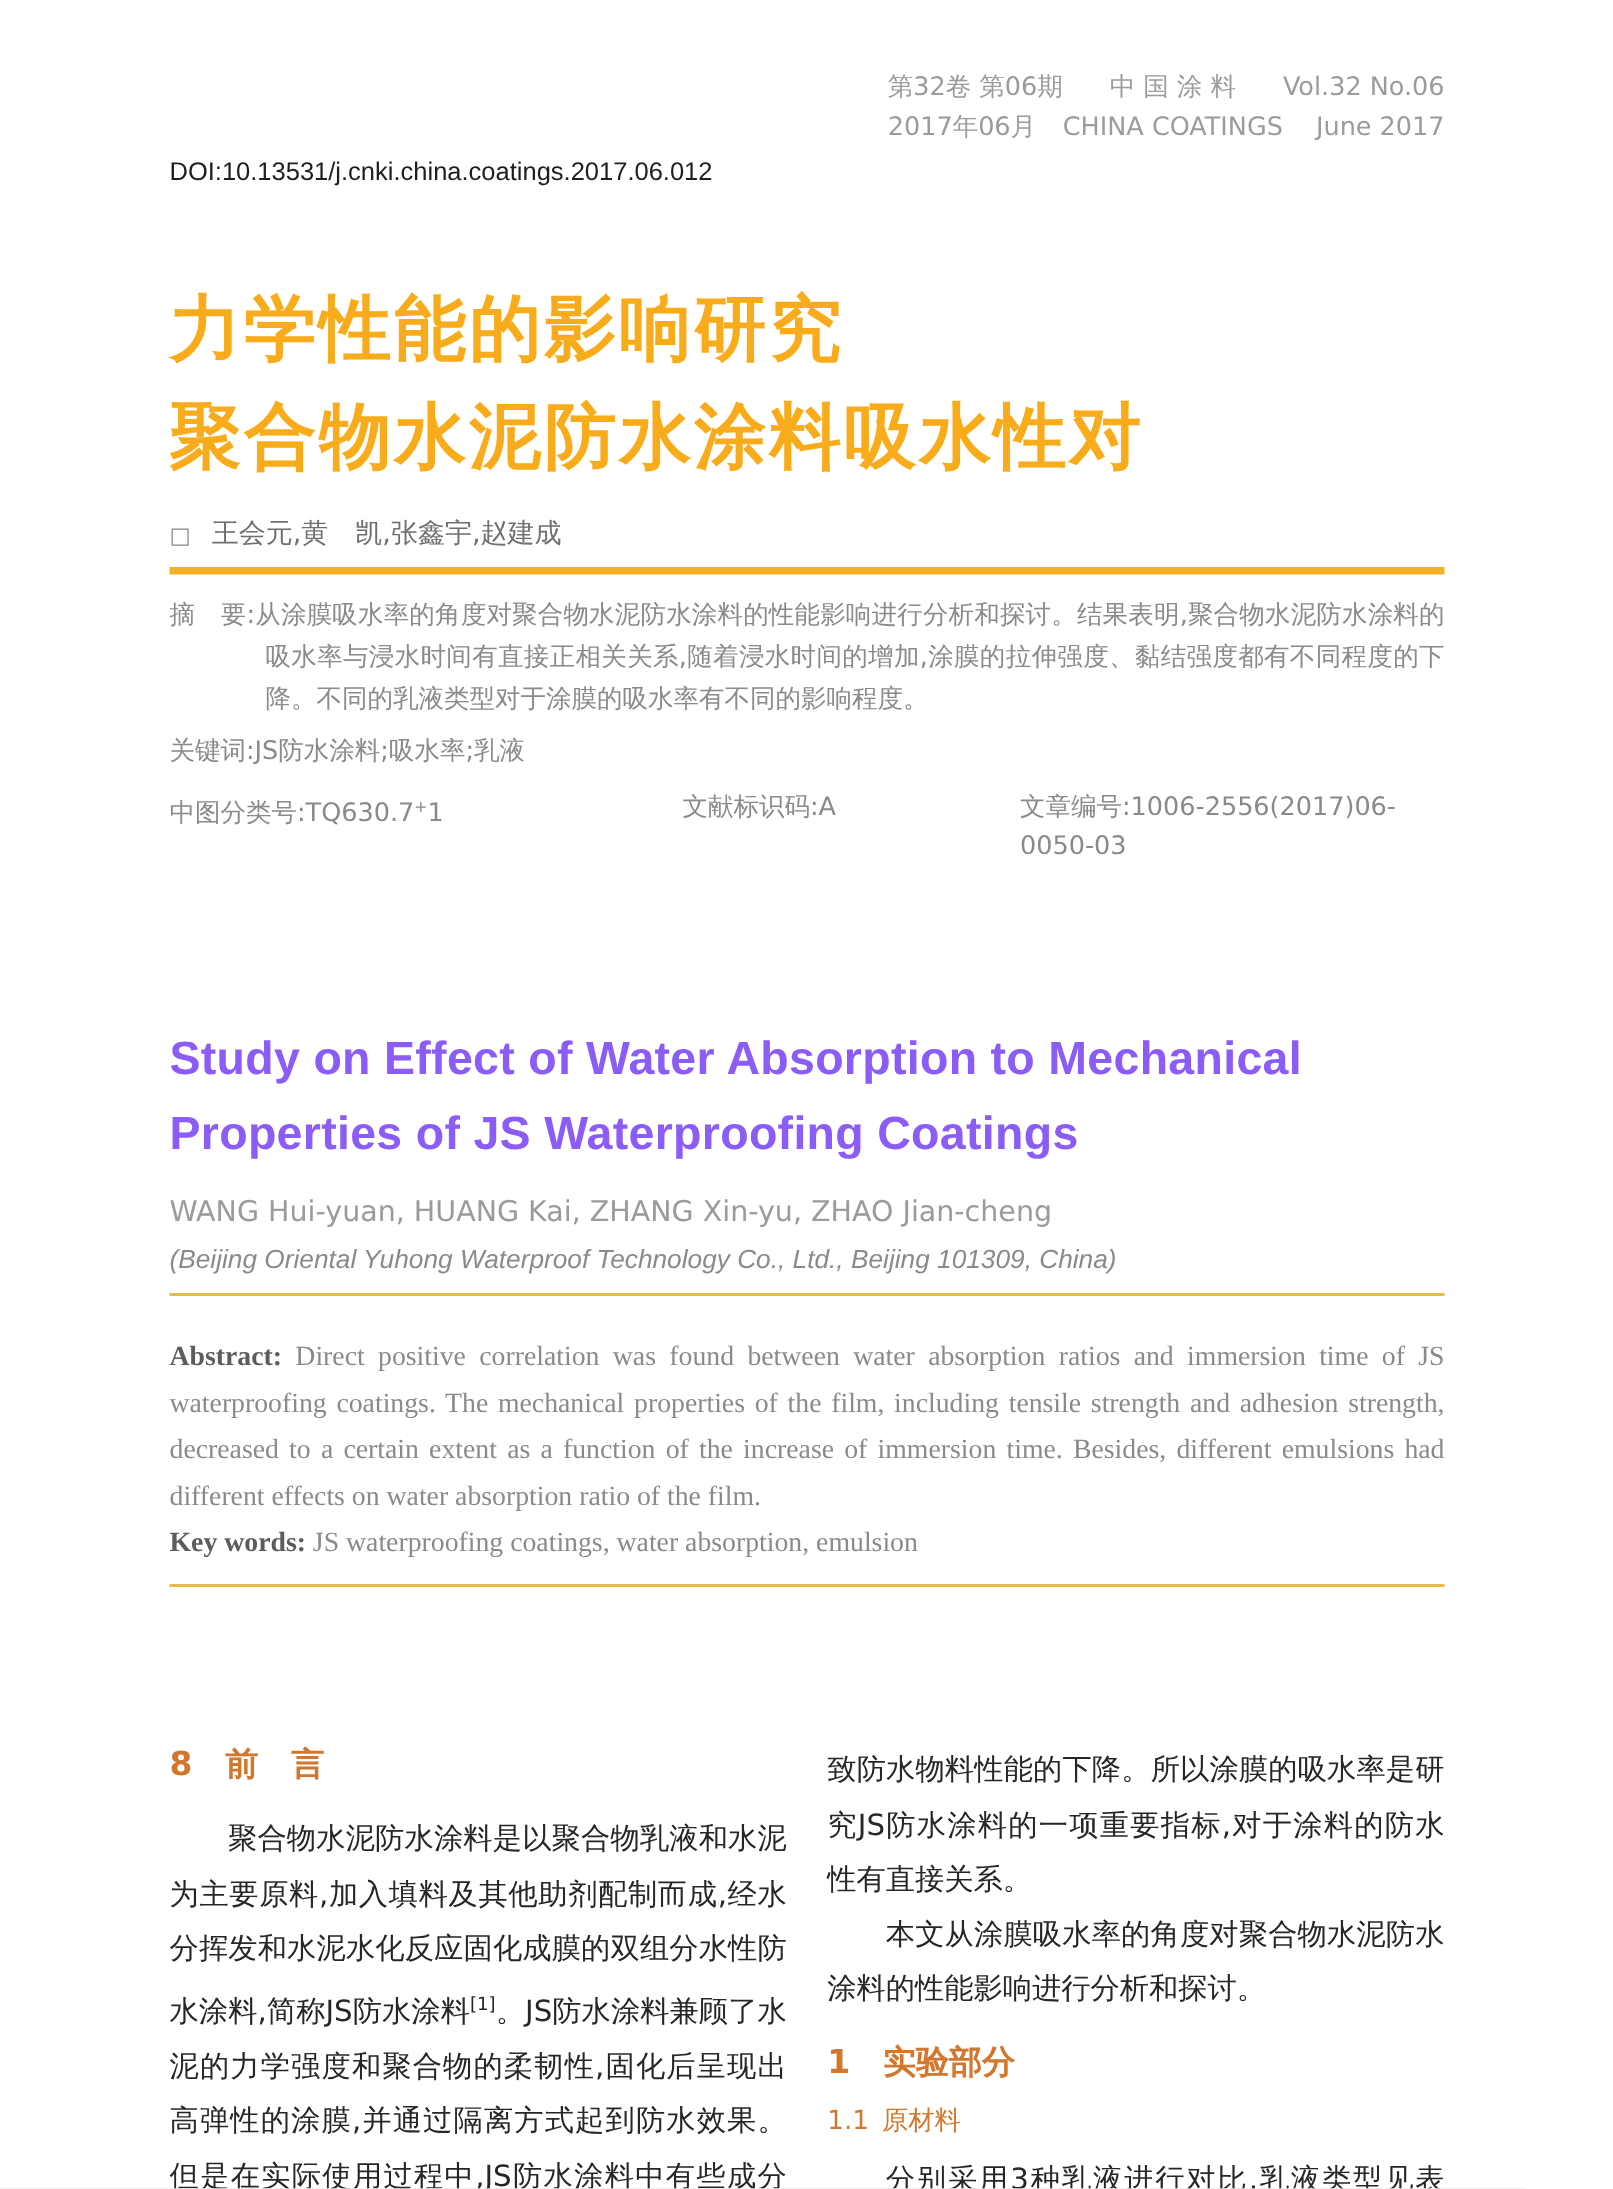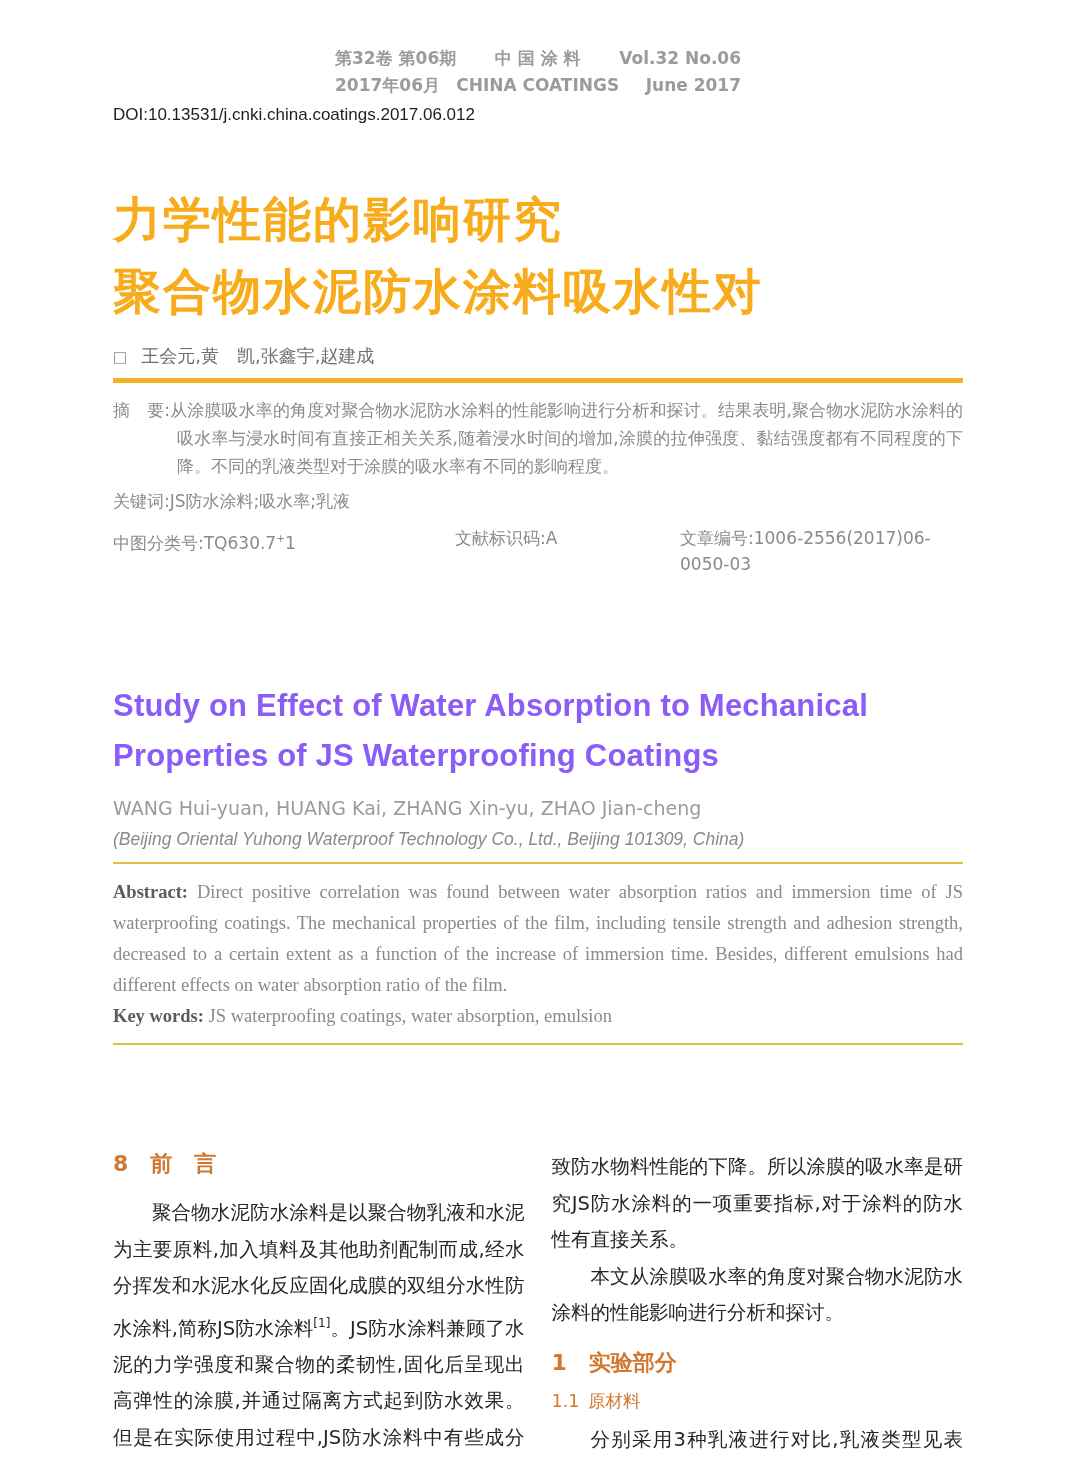--- a/index.html
+++ b/index.html
@@ -9,21 +9,21 @@
     width: 1075px;
     height: 1459px;
     margin: 0 auto;
     background: #ffffff;
     font-family: "DejaVu Sans", sans-serif;
     overflow: hidden;
   }
   .content { padding: 45px 112px 0 113px; }
 
   
-  .jheader { display: flex; justify-content: center; color: #9b9b9b; font-size: 17px; line-height: 27px; font-weight: bold; }
+  .jheader { display: flex; justify-content: flex-end; color: #9b9b9b; font-size: 17px; line-height: 27px; }
   .jheader .cell-left { text-align: left; }
   .jheader .cell-center { text-align: center; }
   .jheader .cell-right { text-align: right; }
   .doi-row { margin-top: 6px; font-family: Liberation Sans, sans-serif; font-size: 17px; color: #1e1e1e; }
 
   
   .cn-title { margin-top: 58px; color: #F8AC1B; font-weight: bold; font-size: 48px; line-height: 72px; letter-spacing: 2px; }
   .authors-row { margin-top: 16px; color: #6f6f6f; font-size: 18px; line-height: 26px; display: flex; align-items: flex-start; }
   .author-marker { font-size: 15px; margin-right: 14px; position: relative; top: 1px; color: #8a8a8a; }
   .affiliation-cn { padding-left: 32px; color: #6f6f6f; font-size: 17px; line-height: 26px; }
@@ -33,21 +33,21 @@
   .abstract-cn { margin-top: 13px; color: #8a8a8a; font-size: 17px; line-height: 28px; text-align: justify; padding-left: 64px; text-indent: -64px; }
   .keywords-cn { margin-top: 7px; color: #8a8a8a; font-size: 17px; line-height: 28px; }
   .clc-row { margin-top: 10px; display: grid; grid-template-columns: 342px 225px 1fr; color: #8a8a8a; font-size: 17px; line-height: 26px; }
   sup { font-size: 0.62em; }
 
   
   .en-title { margin-top: 104px; color: #8b5cf6; font-weight: bold; font-size: 31px; line-height: 50px; font-family: "Liberation Sans", sans-serif; letter-spacing: 0.2px; }
   .authors-en { margin-top: 14px; color: #9b9b9b; font-size: 19px; line-height: 26px; }
   .affiliation-en { margin-top: 6px; color: #8a8a8a; font-size: 17.5px; font-style: italic; font-family: Liberation Sans, sans-serif; line-height: 24px; }
   .thin-gold-line { margin-top: 11px; height: 2px; background: #E6BC49; }
-  .abstract-en { margin-top: 13px; color: #8a8a8a; font-size: 18.5px; line-height: 31px; font-family: "Liberation Serif", serif; text-align: justify; }
+  .abstract-en { margin-top: 26px; color: #8a8a8a; font-size: 18.5px; line-height: 31px; font-family: "Liberation Serif", serif; text-align: justify; }
   .abstract-en .blabel, .keywords-en .blabel { font-weight: bold; color: #5c5c5c; }
   .keywords-en { color: #8a8a8a; font-size: 18.5px; line-height: 31px; font-family: "Liberation Serif", serif; }
 
   
   .body-cols { margin-top: 104px; display: flex; gap: 27px; }
   .col { width: 412px; }
   .sec-h1 { color: #D2772E; font-size: 22px; font-weight: bold; line-height: 30px; margin-bottom: 16px; }
   .sec-h2 { color: #D2772E; font-size: 17.5px; font-weight: normal; line-height: 26px; margin-top: 10px; margin-bottom: 8px; }
   .body-p { color: #262626; font-size: 19.5px; line-height: 36.5px; text-align: justify; }
   .body-p.indent { text-indent: 2em; }

